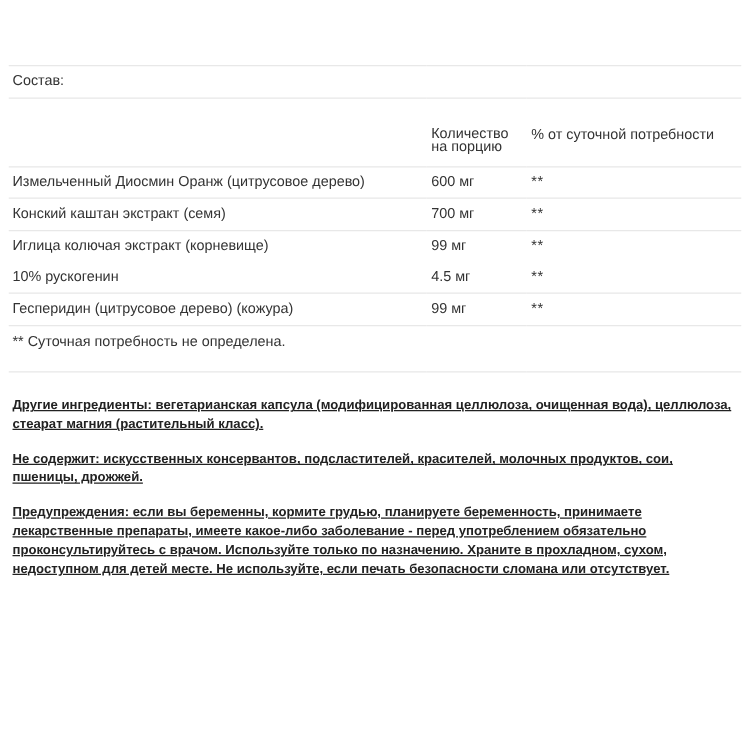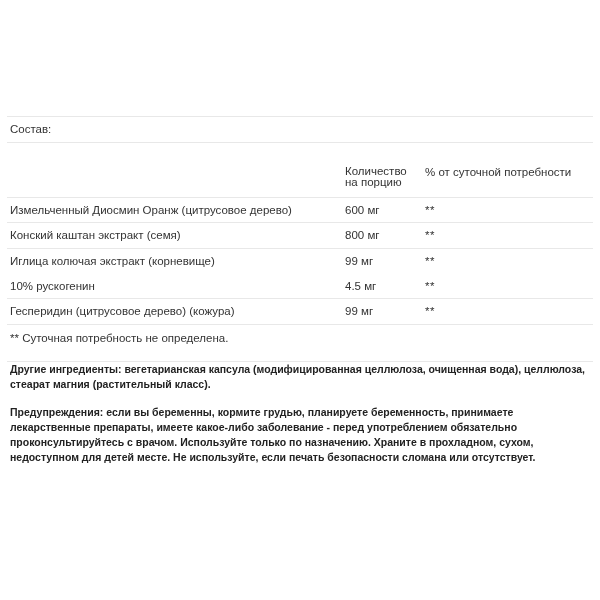--- a/index.html
+++ b/index.html
@@ -19,21 +19,21 @@
   .page {
     position: relative;
     width: 600px;
     height: 600px;
     box-sizing: border-box;
     padding: 0 7px;
   }
 
   
   .facts-table {
-    margin-top: 116px;
+    margin-top: 52px;
     width: 586px;
     border-collapse: collapse;
     table-layout: fixed;
     font-size: 11.5px;
     line-height: 1.1;
   }
   .facts-table td {
     padding: 6px 0 6px 3px;
     vertical-align: middle;
     border-top: 1px solid #e8e8e8;
@@ -74,26 +74,28 @@
     padding-bottom: 17px;
   }
 
   
   .facts-table tr.footnote td {
     border-bottom: 1px solid #e8e8e8;
   }
 
   
   .notes {
+    margin-top: 19px;
     width: 583px;
     padding-left: 3px;
     font-size: 10.5px;
     font-weight: bold;
     line-height: 1.42;
     color: #222222;
+    text-decoration: underline;
   }
   .notes p {
     margin: 0 0 13px 0;
   }
   .notes p:last-child {
     margin-bottom: 0;
   }
 </style>
 </head>
 <body>
@@ -124,21 +126,21 @@
       </tr>
 
       <tr>
         <td>Измельченный Диосмин Оранж (цитрусовое дерево)</td>
         <td class="amount">600 мг</td>
         <td class="dv dv-mark">**</td>
       </tr>
 
       <tr>
         <td>Конский каштан экстракт (семя)</td>
-        <td class="amount">800 мг</td>
+        <td class="amount">700 мг</td>
         <td class="dv dv-mark">**</td>
       </tr>
 
 
       <tr>
         <td>Иглица колючая экстракт (корневище)</td>
         <td class="amount">99 мг</td>
         <td class="dv dv-mark">**</td>
       </tr>
 
@@ -156,16 +158,17 @@
 
       <tr class="footnote">
         <td colspan="3">** Суточная потребность не определена.</td>
       </tr>
 
     </tbody>
   </table>
 
   <div class="notes">
     <p>Другие ингредиенты: вегетарианская капсула (модифицированная целлюлоза, очищенная вода), целлюлоза, стеарат магния (растительный класс).</p>
+    <p>Не содержит: искусственных консервантов, подсластителей, красителей, молочных продуктов, сои, пшеницы, дрожжей.</p>
     <p>Предупреждения: если вы беременны, кормите грудью, планируете беременность, принимаете лекарственные препараты, имеете какое-либо заболевание - перед употреблением обязательно проконсультируйтесь с врачом. Используйте только по назначению. Храните в прохладном, сухом, недоступном для детей месте. Не используйте, если печать безопасности сломана или отсутствует.</p>
   </div>
 
 </div>
 
 </body></html>

